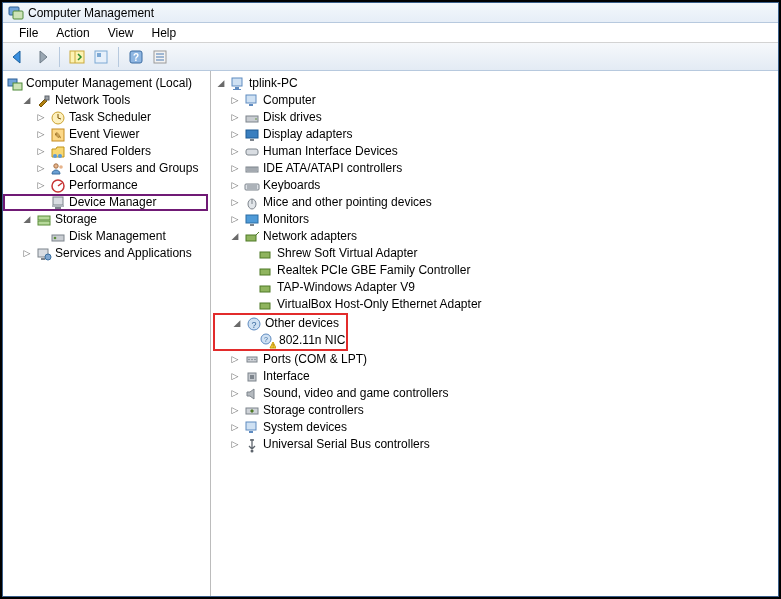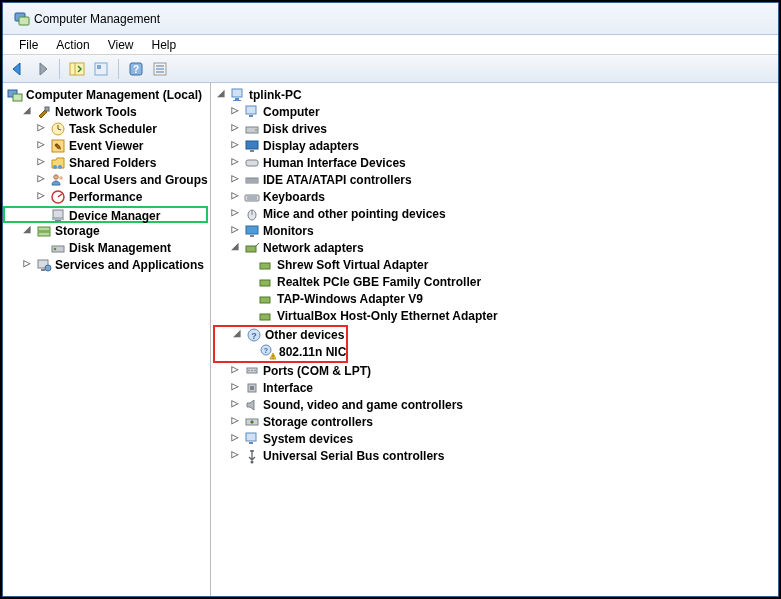--- a/index.html
+++ b/index.html
@@ -15,26 +15,26 @@
   .window {
     position: absolute;
     left: 2px; top: 2px;
     width: 777px; height: 595px;
     background: #fff;
     border: 1px solid #3a5f8a;
     display: flex;
     flex-direction: column;
   }
   .titlebar {
-    height: 32px;
+    height: 20px;
     background: linear-gradient(#f3f7fb, #e6eef7);
     border-bottom: 1px solid #b7c9de;
     display: flex;
     align-items: center;
-    padding: 0 11px;
+    padding: 0 5px;
     gap: 4px;
     font-size: 12px;
   }
   .menubar {
     height: 20px;
     display: flex;
     align-items: center;
     padding: 0 8px;
     border-bottom: 1px solid #d3d3d3;
     gap: 2px;
@@ -77,46 +77,45 @@
     white-space: nowrap;
   }
   .pane-right {
     flex: 1;
     padding: 4px 2px;
     overflow: auto;
     white-space: nowrap;
   }
   .row {
     display: flex;
-    align-items: flex-start;
+    align-items: center;
     height: 17px;
     line-height: 17px;
     gap: 3px;
-    font-weight: bold;
   }
   .exp {
     width: 12px; height: 12px;
     display: inline-flex;
     align-items: center; justify-content: center;
     font-size: 9px;
     color: #6a6a6a;
     cursor: pointer;
   }
   .ico {
     width: 16px; height: 16px;
     display: inline-flex;
     align-items: center; justify-content: center;
     flex-shrink: 0;
   }
   .lbl { cursor: default; }
   .ind0 { padding-left: 2px; }
   .ind1 { padding-left: 16px; }
   .ind2 { padding-left: 30px; }
   .hl-red {
-    border: 2px solid #22c55e;
+    border: 2px solid #701a75;
     margin-left: -2px;
     padding-right: 2px;
   }
   .hl-red-sm {
     border: 2px solid #e22b2b;
   }
   
   svg { display: block; }
 </style>
 </head>

